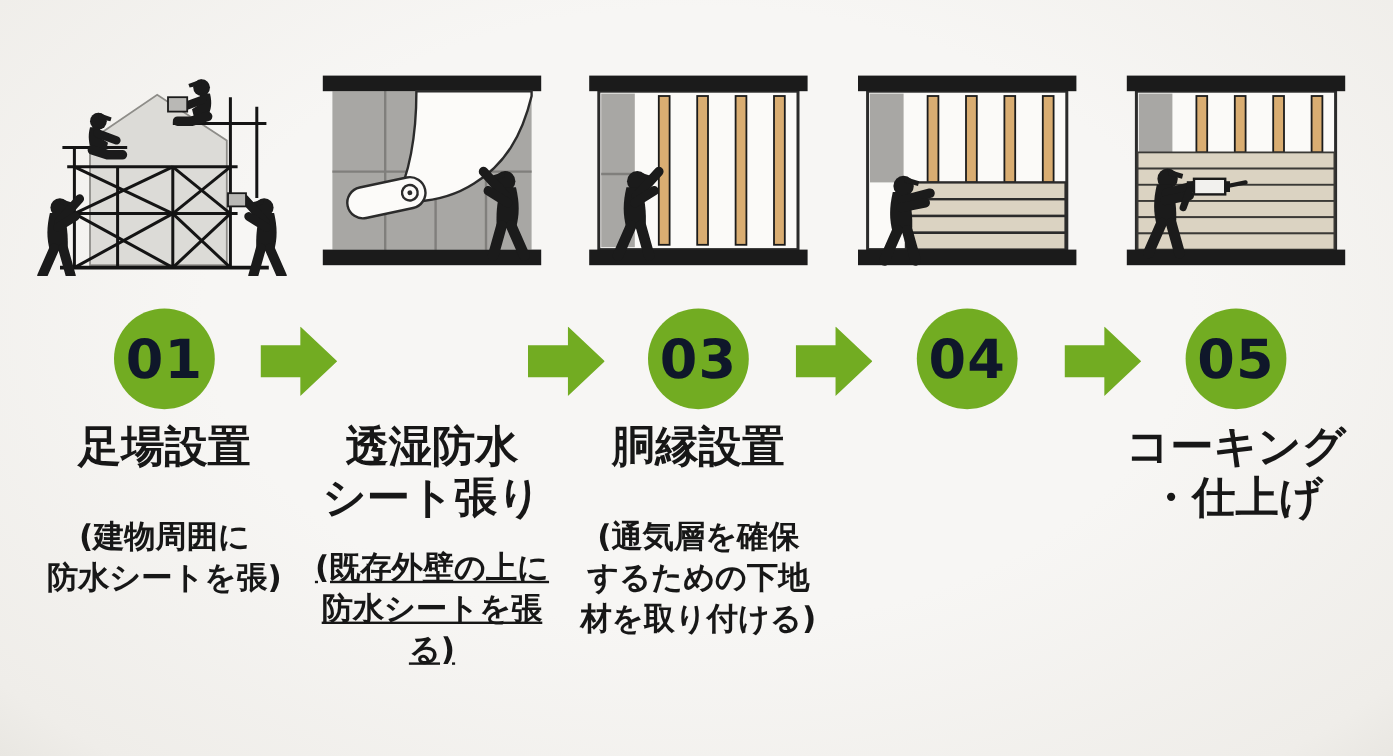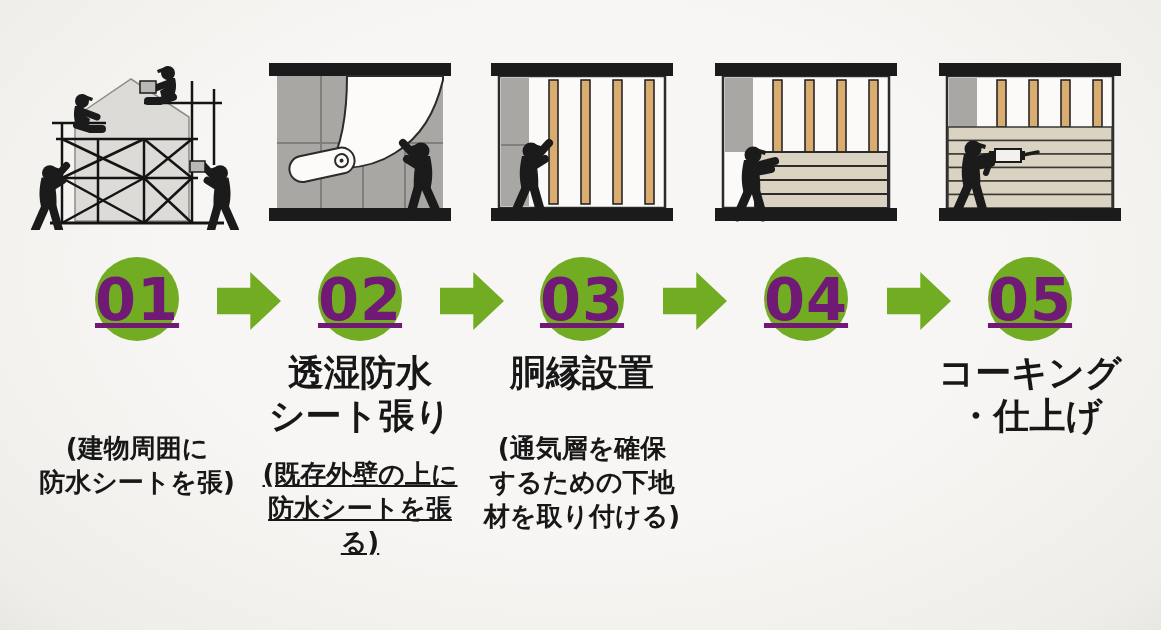--- a/index.html
+++ b/index.html
@@ -7,23 +7,23 @@
     position:relative; width:1161px; height:630px; overflow:hidden;
     background: radial-gradient(ellipse at 50% 42%, #f7f6f4 50%, #efede9 92%, #e9e7e2 100%);
     font-family:"DejaVu Sans","Liberation Sans",sans-serif;
     color:#171717;
   }
   .step { position:absolute; top:0; width:230px; height:630px; }
   .illu { position:absolute; top:55px; left:0; width:230px; height:175px; }
   .badge {
     position:absolute; top:257px; left:50%; transform:translateX(-50%);
     width:84px; height:84px; border-radius:50%;
-    background:#72ac22; color:#701a75;
-    font-size:59px; font-weight:bold; letter-spacing:1px;
-    display:flex; align-items:center; justify-content:center;text-decoration:underline;
+    background:#72ac22; color:#0f172a;
+    font-size:45px; font-weight:bold; letter-spacing:1px;
+    display:flex; align-items:center; justify-content:center;
   }
   .title {
     position:absolute; top:351px; left:-8px; width:246px; text-align:center;
     font-size:36px; font-weight:bold; line-height:1.2; white-space:pre-line;
     letter-spacing:0px;
   }
   .desc {
     position:absolute; left:-8px; width:246px; text-align:center;
     font-size:26px; font-weight:bold; line-height:1.3; white-space:pre-line;
   }
@@ -100,20 +100,21 @@
       <rect x="118" y="26" width="16" height="12" fill="#b9b8b5" stroke="#1b1b1b" stroke-width="1.5"></rect>
       <g transform="translate(26,118) scale(0.92)">
           <use href="#wk-stand"></use>
         </g>
       <g transform="translate(200,118) scale(-0.92,0.92)">
           <use href="#wk-stand"></use>
         </g>
       <rect x="168" y="106" width="15" height="11" fill="#b9b8b5" stroke="#1b1b1b" stroke-width="1.5"></rect>
     </svg>
     <div class="badge">01</div>
+    <div class="title">足場設置</div>
     <div class="desc high">(建物周囲に
 防水シートを張)</div>
   </div>
 
   <div class="step" style="left:245px">
     <svg class="illu" viewBox="0 0 230 175">
       <rect x="32" y="21" width="166" height="132" fill="#a8a7a4"></rect>
       <g stroke="#807f7c" stroke-width="2">
         <path d="M76,21 V153"></path>
           <path d="M118,21 V153"></path>
@@ -125,21 +126,20 @@
       <path d="M105,21 L198,21 L198,25 C190,58 176,82 150,98 C136,107 118,112 102,113 L84,113 C96,92 102,58 102,21 Z" fill="#fcfbf9" stroke="#2b2b2b" stroke-width="2"></path>
       <g transform="rotate(-12 76 110)">
         <rect x="44" y="97" width="66" height="26" rx="13" fill="#fcfbf9" stroke="#2b2b2b" stroke-width="2"></rect>
         <circle cx="97" cy="110" r="6.5" fill="none" stroke="#2b2b2b" stroke-width="2"></circle>
         <circle cx="97" cy="110" r="2" fill="#2b2b2b"></circle>
       </g>
       <g transform="translate(178,96) scale(-1,1)">
           <use href="#wk-stand"></use>
         </g>
     </svg>
-    <div class="badge">02</div>
     <div class="title">透湿防水
 シート張り</div>
     <div class="desc low">(既存外壁の上に
 防水シートを張
 る)</div>
   </div>
 
   <div class="step" style="left:467px">
     <svg class="illu" viewBox="0 0 230 175">
       <rect x="32" y="21" width="166" height="132" fill="#fbfaf8" stroke="#2b2b2b" stroke-width="2.5"></rect>

